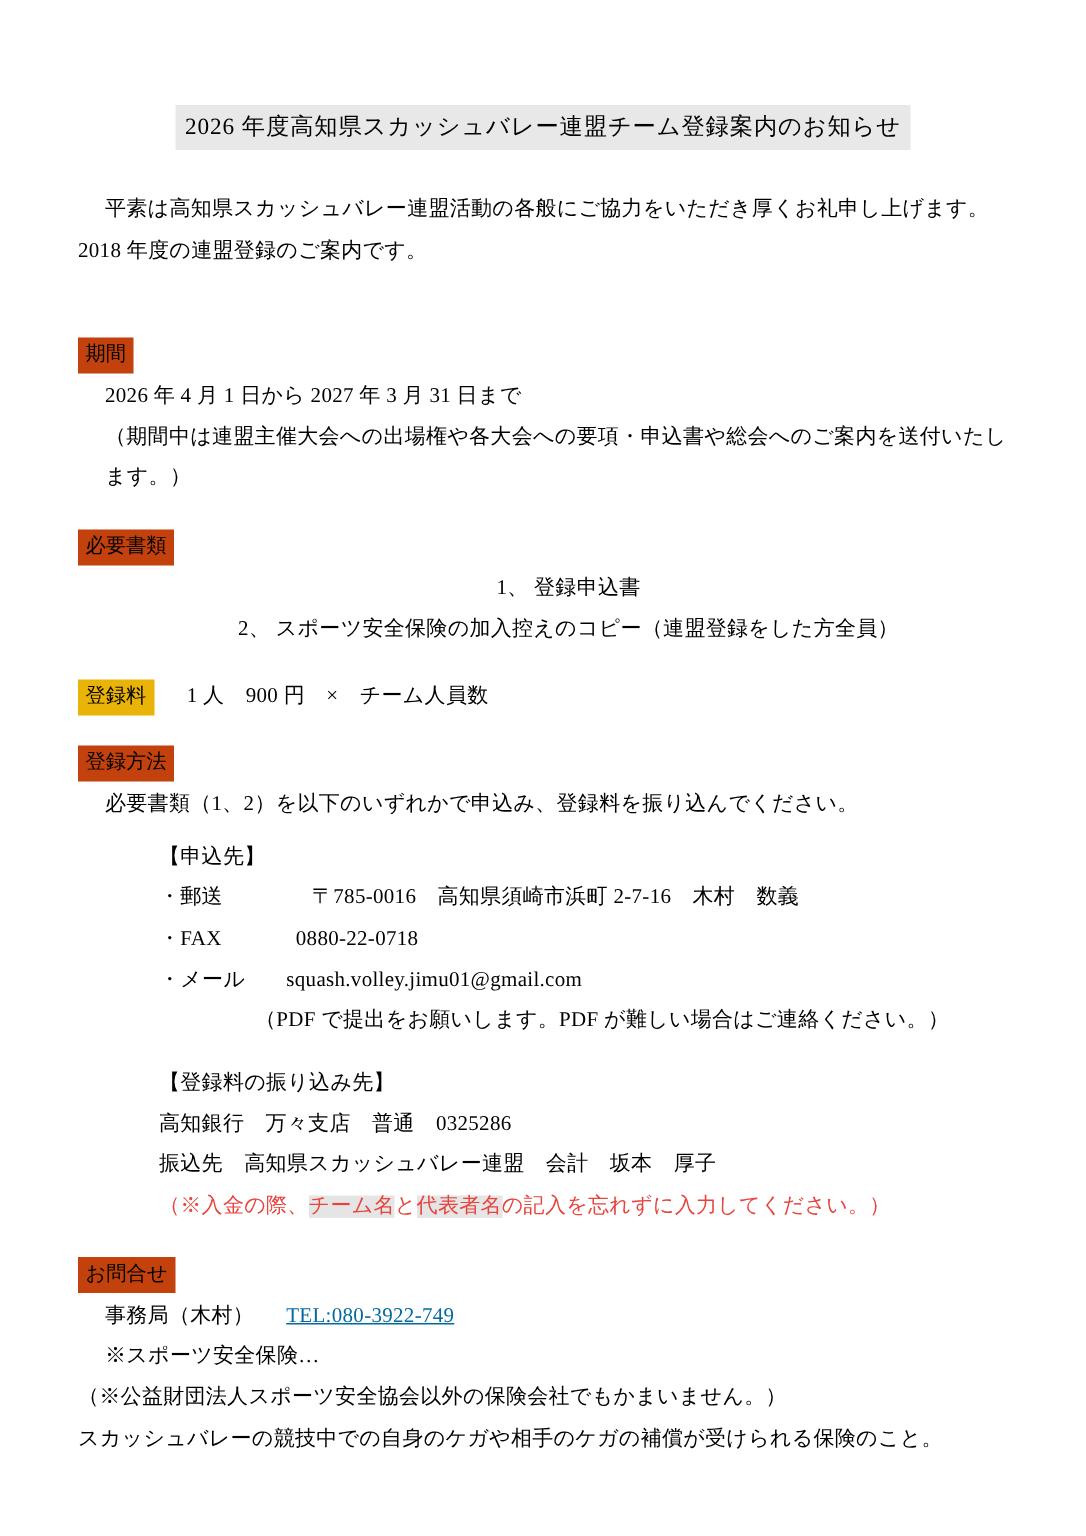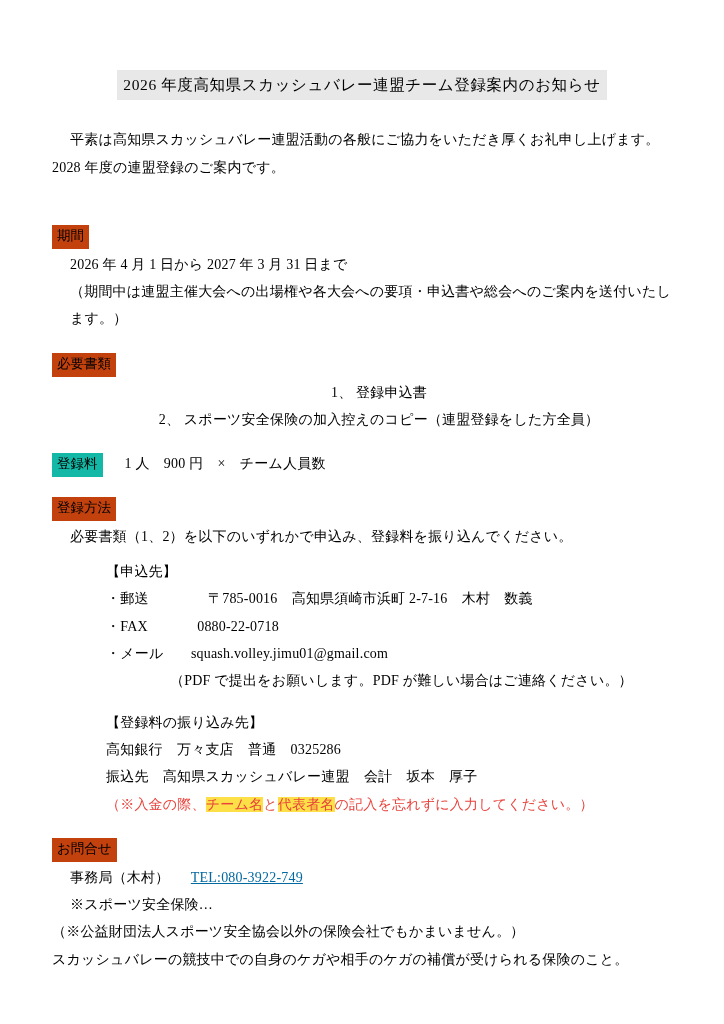--- a/index.html
+++ b/index.html
@@ -65,55 +65,55 @@
   .indent2 { padding-left: 34px; text-align: center; }
   .indent3 { padding-left: 54px; }
   .indent5 { padding-left: 118px; }
   .fee-row {
     display: flex;
     align-items: baseline;
     gap: 0;
     margin-top: 4px;
   }
   .fee-head {
-    background: #14b8a6;
+    background: #eab308;
     font-size: 13.5px;
     padding: 2px 5px 3px 5px;
     line-height: 1.4;
   }
   .fee-val {
     font-size: 14px;
     padding-left: 22px;
     letter-spacing: 0.2px;
   }
   .spacer-sm { height: 8px; }
   .spacer-md { height: 14px; }
   .red { color: #e8433c; }
   .hl-pink {
-    background: #fde047;
+    background: #e5e5e5;
     color: #e8433c;
   }
   .link {
     color: #0369a1;
     text-decoration: underline;
   }
   .mono-ish { letter-spacing: 0.2px; }
 </style>
 </head>
 <body>
 
 <div class="page">
 
   <div class="title-wrap">
     <span class="title">2026 年度高知県スカッシュバレー連盟チーム登録案内のお知らせ</span>
   </div>
 
   <div class="para intro">
     <div class="l1">平素は高知県スカッシュバレー連盟活動の各般にご協力をいただき厚くお礼申し上げます。</div>
-    <div>2028 年度の連盟登録のご案内です。</div>
+    <div>2018 年度の連盟登録のご案内です。</div>
   </div>
 
   <div class="spacer-md"></div>
 
   <div class="section">
     <div>
       <span class="sec-head">期間</span>
     </div>
     <div class="line indent1">2026 年 4 月 1 日から 2027 年 3 月 31 日まで</div>
     <div class="line indent1">（期間中は連盟主催大会への出場権や各大会への要項・申込書や総会へのご案内を送付いたします。）</div>

